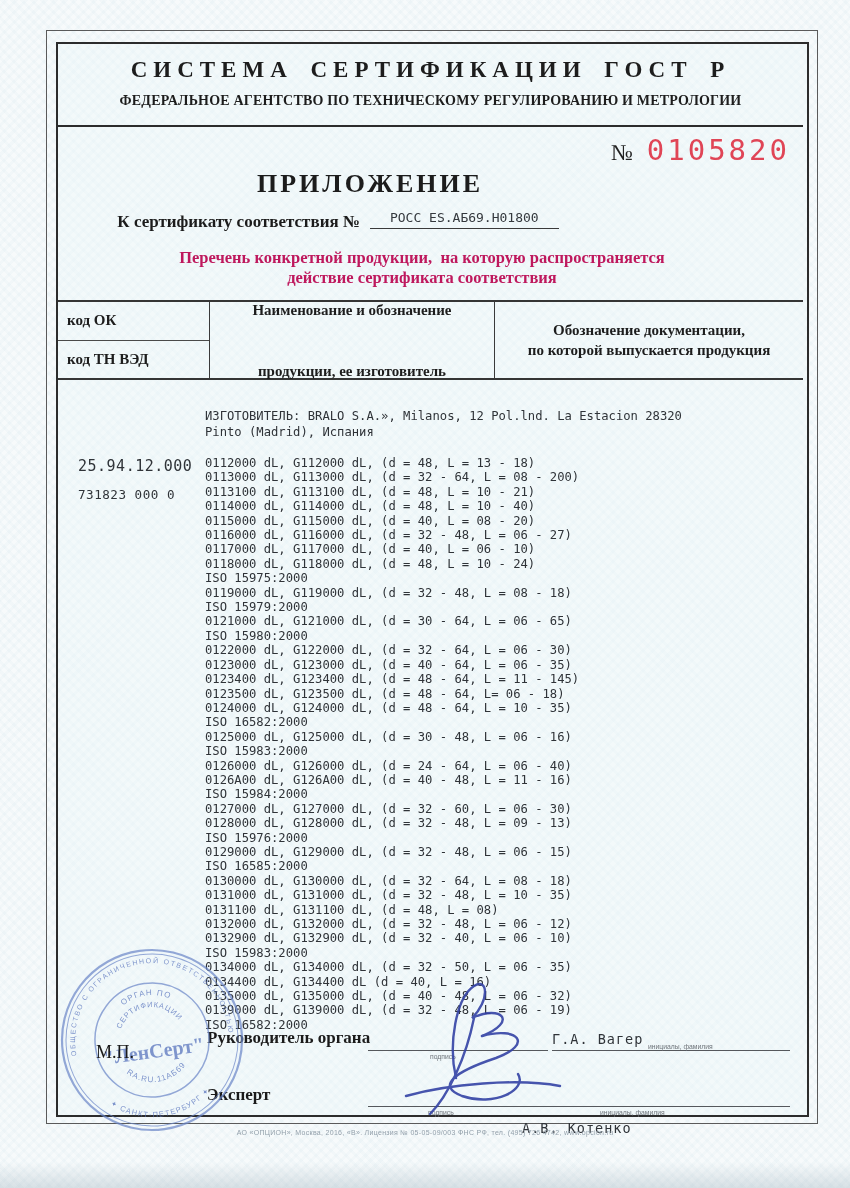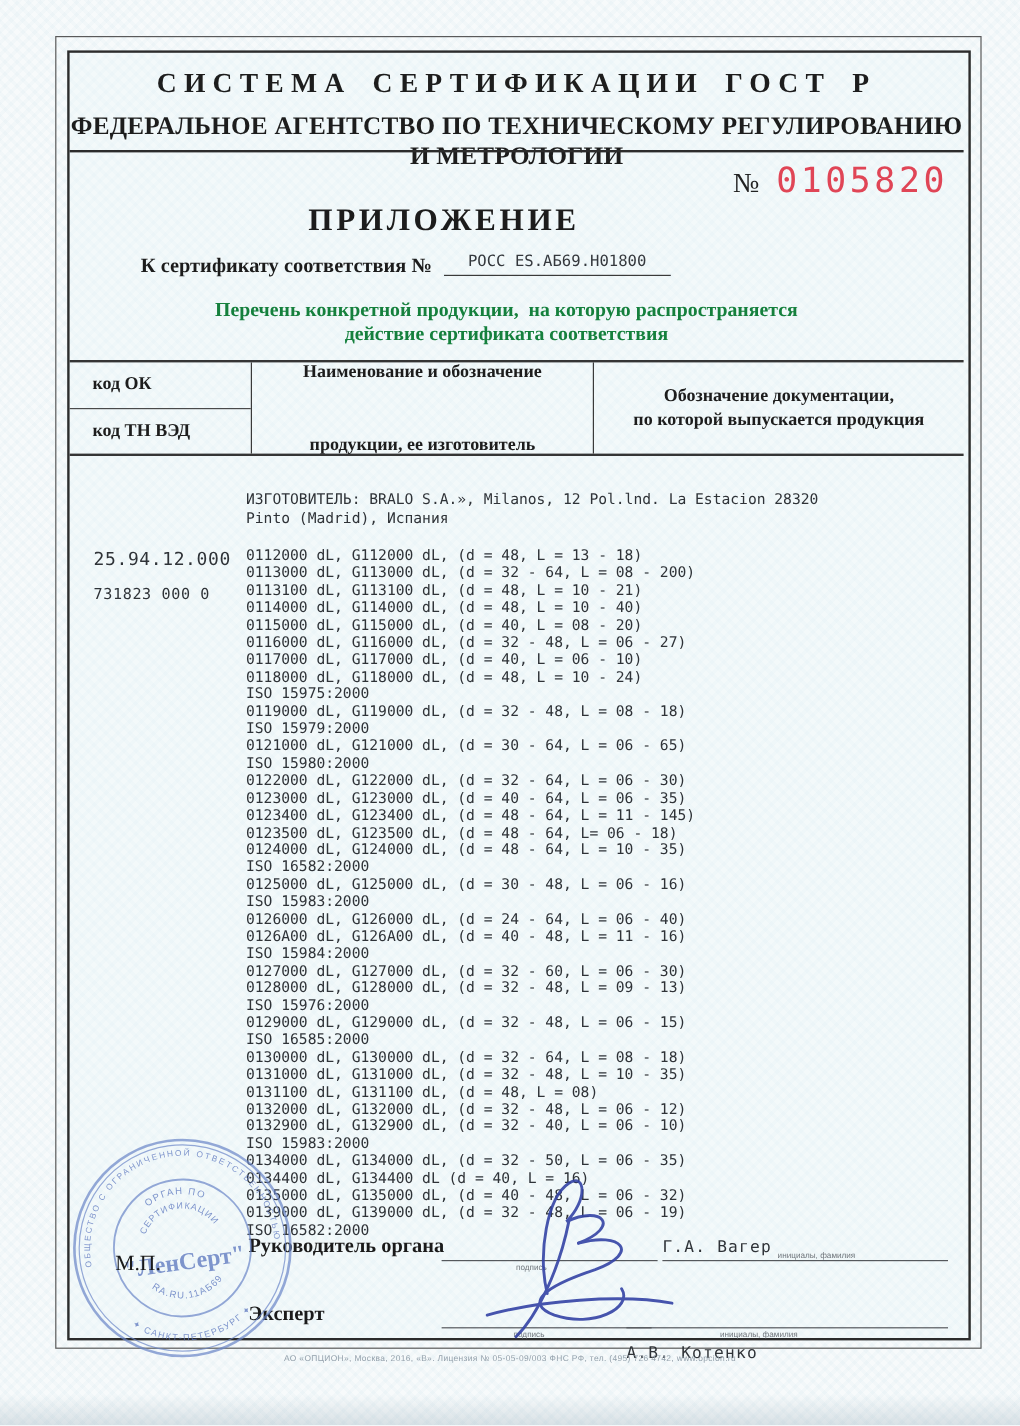--- a/index.html
+++ b/index.html
@@ -9,37 +9,37 @@
     background:
       repeating-linear-gradient(45deg, rgba(140,190,210,.05) 0 3px, rgba(0,0,0,0) 3px 7px),
       repeating-linear-gradient(-45deg, rgba(140,190,210,.05) 0 3px, rgba(0,0,0,0) 3px 7px);}
   .scan-bottom{position:absolute;left:0;right:0;bottom:0;height:26px;
     background:linear-gradient(to bottom, rgba(150,170,182,0), rgba(150,170,182,.32));}
   .frame-outer{position:absolute;left:46px;top:30px;width:770px;height:1092px;border:1px solid #5a5a5a;}
   .frame-inner{position:absolute;left:56px;top:42px;width:749px;height:1071px;border:2px solid #2c2c2c;background:rgba(236,245,248,.35);}
   .hdr-line1{position:absolute;left:58px;top:57px;width:745px;text-align:center;
     font-weight:bold;font-size:23px;letter-spacing:6px;word-spacing:6px;color:#1d1d1d;}
   .hdr-line2{position:absolute;left:58px;top:93px;width:745px;text-align:center;
-    font-weight:bold;font-size:21px;letter-spacing:.2px;color:#1d1d1d;}
+    font-weight:bold;font-size:14px;letter-spacing:.2px;color:#1d1d1d;}
   .hdr-rule{position:absolute;left:58px;top:125px;width:745px;border-top:2px solid #2c2c2c;}
   .doc-number{position:absolute;top:133px;left:560px;width:230px;display:flex;align-items:baseline;justify-content:flex-end;gap:14px;}
   .doc-number .no{font-size:23px;color:#222;}
   .doc-number .digits{font-family:"DejaVu Sans Mono",monospace;font-size:29px;letter-spacing:3px;color:#e04556;}
   .title{position:absolute;left:0;top:169px;width:740px;text-align:center;
     font-weight:bold;font-size:26px;letter-spacing:3px;color:#1c1c1c;}
   .cert-line{position:absolute;left:0;top:212px;width:676px;display:flex;justify-content:center;align-items:baseline;gap:10px;}
   .cert-line .lbl{font-weight:bold;font-size:17px;color:#1c1c1c;}
   .cert-line .val{font-family:"DejaVu Sans Mono",monospace;font-size:13px;color:#34383d;
     border-bottom:1.3px solid #3a3a3a;padding:0 20px 3px;position:relative;top:-5px;}
   .subtitle{position:absolute;left:0;top:248px;width:844px;text-align:center;
-    font-weight:bold;font-size:16.5px;line-height:20px;color:#15803d;white-space:pre;}
+    font-weight:bold;font-size:16.5px;line-height:20px;color:#be185d;white-space:pre;}
   .thead{position:absolute;left:58px;top:300px;width:745px;height:76px;display:flex;
     border-top:2px solid #353535;border-bottom:2px solid #353535;}
   .thead .c1{width:151px;border-right:1.5px solid #3a3a3a;display:flex;flex-direction:column;}
-  .thead .c1 .cell{flex:1;display:flex;align-items:center;padding-left:19px;font-weight:bold;font-size:15px;color:#1d1d1d;}
+  .thead .c1 .cell{flex:1;display:flex;align-items:center;padding-left:9px;font-weight:bold;font-size:15px;color:#1d1d1d;}
   .thead .c1 .cell.top{border-bottom:1px solid #4a4a4a;}
   .thead .c2{width:284px;border-right:1.5px solid #3a3a3a;gap:41px;}
   .thead .c3{flex:1;}
   .thead .mid{display:flex;flex-direction:column;justify-content:center;align-items:center;
     font-weight:bold;font-size:15px;line-height:20px;color:#1d1d1d;text-align:center;}
   .mono{font-family:"DejaVu Sans Mono",monospace;color:#2f3338;}
   .manufacturer{position:absolute;left:205px;top:409px;font-size:12.2px;line-height:15.6px;margin:0;white-space:pre;}
   .code-ok{position:absolute;left:78px;top:457px;font-size:15px;letter-spacing:.5px;}
   .code-tnved{position:absolute;left:78px;top:487px;font-size:12.6px;letter-spacing:.5px;}
   .products{position:absolute;left:205px;top:456px;font-size:12.2px;line-height:14.4px;margin:0;white-space:pre;z-index:2;}

